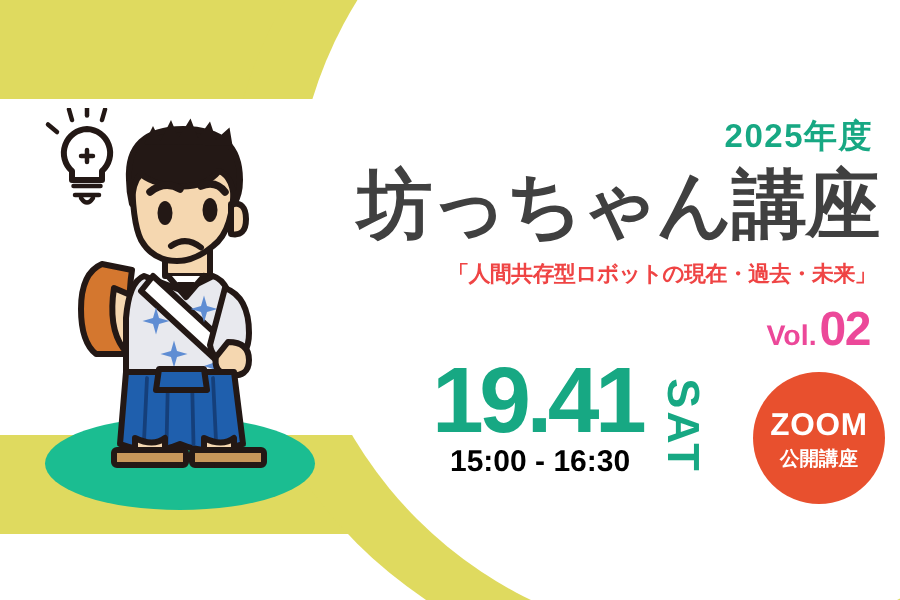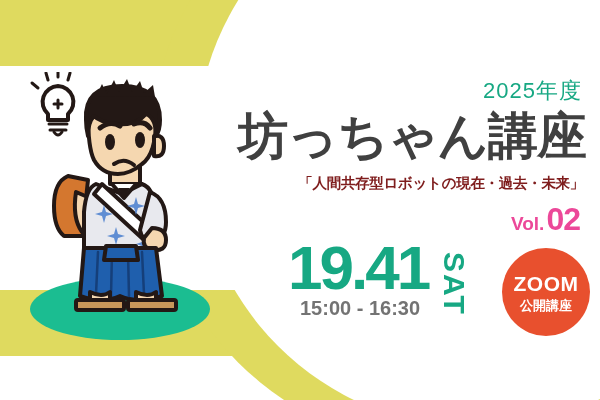--- a/index.html
+++ b/index.html
@@ -51,50 +51,50 @@
     background:#1bbd91;
   }
 
   
   .character{position:absolute;left:18px;top:72px;width:200px;height:240px;}
   .character svg{display:block;width:200px;height:240px;}
 
   
   .year{
     position:absolute;right:18px;top:80px;
-    font-size:22px;font-weight:normal;color:#17a883;
+    font-size:22px;font-weight:bold;color:#17a883;
     letter-spacing:1px;line-height:1;
   }
   .title{
     position:absolute;right:14px;top:110px;
     font-size:50px;font-weight:bold;color:#404040;
     letter-spacing:-1px;line-height:1.05;
     white-space:nowrap;
   }
   .subtitle{
     position:absolute;right:16px;top:176px;
-    font-size:14.5px;font-weight:bold;color:#7f1d1d;
+    font-size:14.5px;font-weight:bold;color:#ef4444;
     letter-spacing:-0.3px;line-height:1;white-space:nowrap;
   }
   .vol{
     position:absolute;right:20px;top:203px;
     color:#ec4899;line-height:1;white-space:nowrap;
     display:flex;align-items:baseline;
   }
   .vol .vol-label{font-size:19px;font-weight:bold;letter-spacing:0px;}
   .vol .vol-num{font-size:32px;font-weight:bold;letter-spacing:-1px;margin-left:2px;}
 
   .date{
     position:absolute;left:288px;top:237px;
     font-size:62px;font-weight:bold;color:#17a883;
     letter-spacing:-3px;line-height:1;white-space:nowrap;
   }
   .time{
     position:absolute;left:300px;top:298px;
-    font-size:20px;font-weight:bold;color:#737373;
+    font-size:20px;font-weight:bold;color:#000000;
     letter-spacing:0px;line-height:1;white-space:nowrap;
   }
   .weekday{
     position:absolute;left:437px;top:239px;
     width:34px;height:90px;
     color:#17a883;font-size:30px;font-weight:bold;
     letter-spacing:2px;line-height:1;
   }
   .weekday span{
     display:block;

